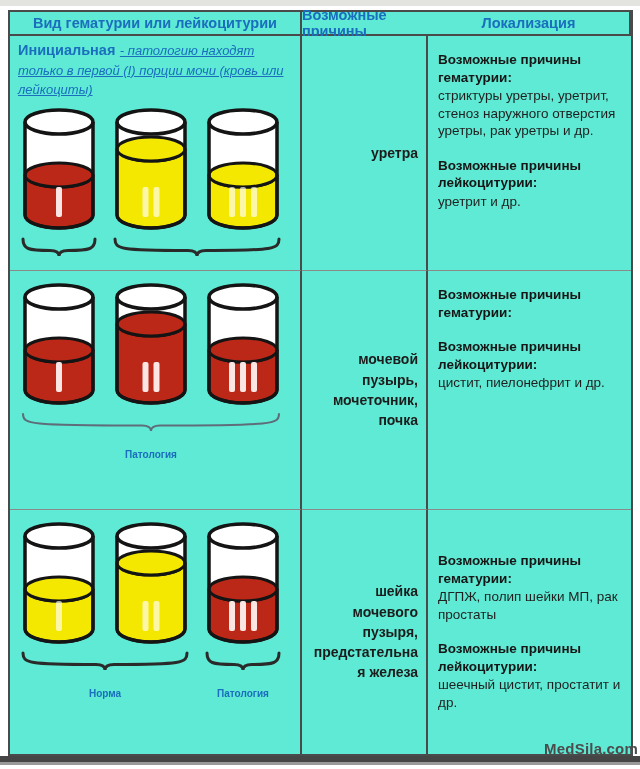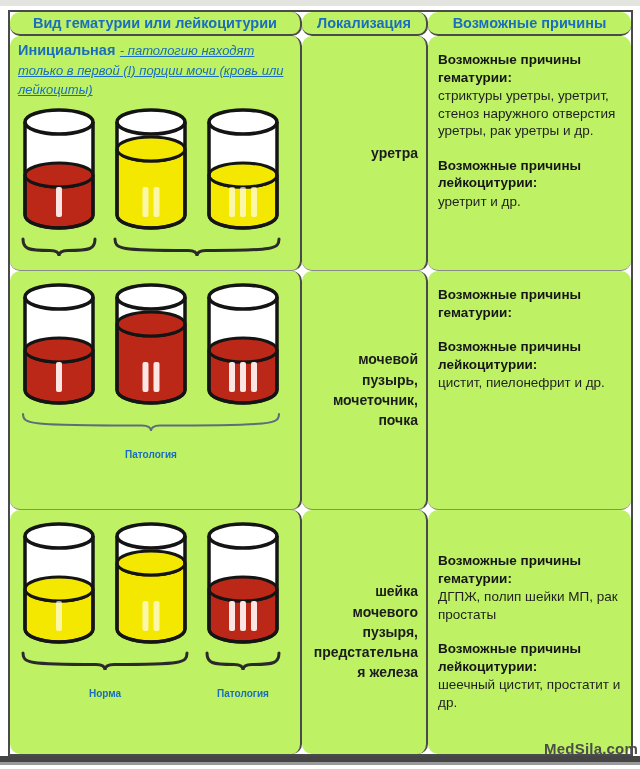--- a/index.html
+++ b/index.html
@@ -3,21 +3,21 @@
 <meta charset="utf-8">
 <style>
   html,body{margin:0;padding:0;background:#fff;}
   .page{position:relative;width:640px;height:769px;background:#fff;overflow:hidden;
         font-family:"Liberation Sans","DejaVu Sans",sans-serif;}
   .topstrip{position:absolute;left:0;top:0;width:640px;height:6px;background:#e3e3e0;}
   .tbl{position:absolute;left:8px;top:10px;width:621px;border:2px solid #4a4a4a;
        display:grid;grid-template-columns:292px 126px 203px;
        grid-template-rows:24px 235px 239px 244px;background:#fff;}
   .tbl *{box-sizing:border-box;}
-  .cell{background:#bef264;border-radius:10px;}
+  .cell{background:#5eead4;}
   .br{border-right:2px solid #4a4a4a;}
   .bb{border-bottom:2px solid #4a4a4a;}
   .bbthin{border-bottom:1px solid #8a8a8a;}
   .hc{display:flex;align-items:center;justify-content:center;font-weight:bold;
       color:#1a6ebd;font-size:14.5px;}
   .c1{display:flex;flex-direction:column;padding:3px 4px 0 6px;overflow:hidden;}
   .typepara{line-height:1.22;margin:1px 2px 0 2px;}
   .tname{color:#1a6ebd;font-weight:bold;font-size:14.5px;}
   .tdesc{color:#1a6ebd;font-style:italic;text-decoration:underline;font-size:13px;}
   .beakers{display:flex;gap:14px;padding-left:4px;margin-top:8px;flex:0 0 auto;}
@@ -43,25 +43,25 @@
 <body>
 
 <div class="page">
   <div class="topstrip"></div>
 
   <div class="tbl">
 
     <div class="cell hc br bb">
       <span>Вид гематурии или лейкоцитурии</span>
     </div>
+    <div class="cell hc bb">
+      <span>Возможные причины</span>
+    </div>
     <div class="cell hc br bb">
       <span>Локализация</span>
-    </div>
-    <div class="cell hc bb">
-      <span>Возможные причины</span>
     </div>
 
     <div class="cell c1 br bbthin">
       <div class="typepara">
         <span class="tname">Инициальная</span>
         <span class="tdesc">- патологию находят только в первой (I) порции мочи (кровь или лейкоциты)</span>
       </div>
       <div class="beakers">
           <svg width="78" height="128" viewBox="0 0 78 128">
             <path d="M5 15 L5 108 A34 13 0 0 0 73 108 L73 15" fill="#ffffff"></path>

